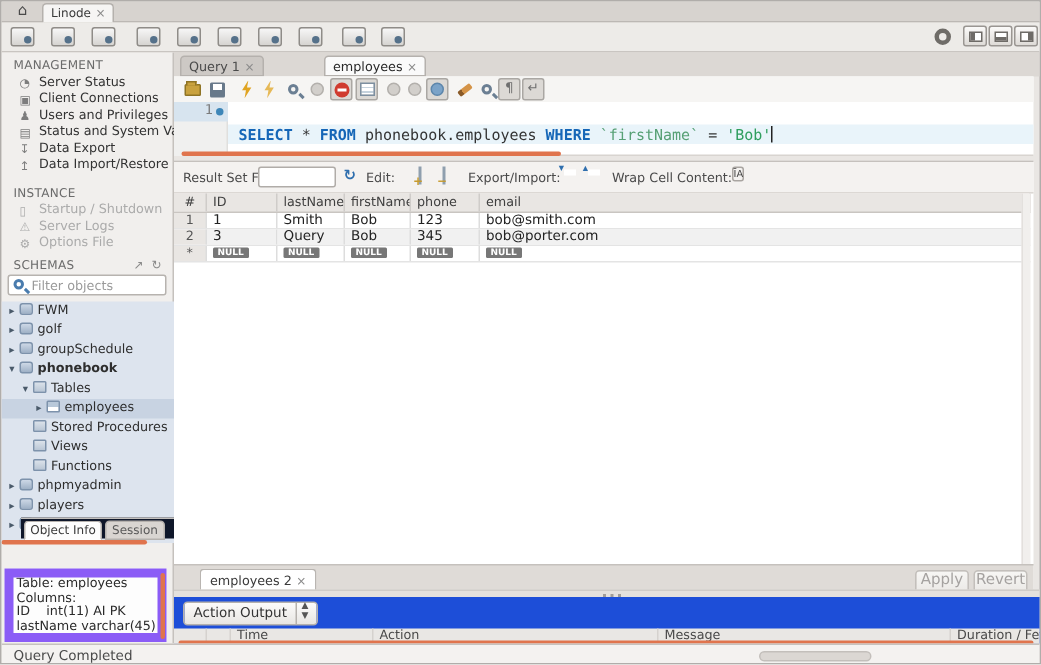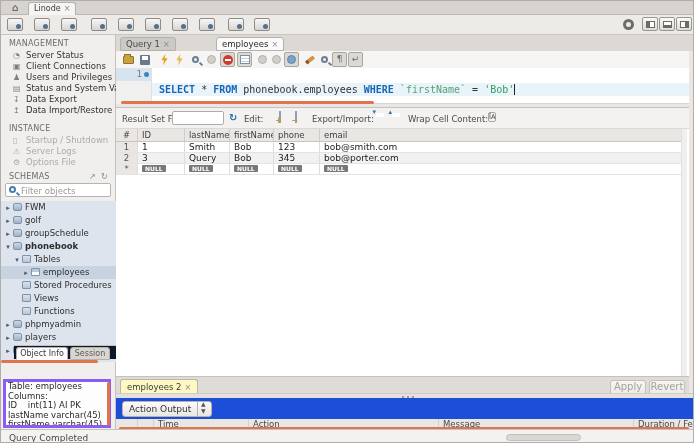--- a/index.html
+++ b/index.html
@@ -50,21 +50,21 @@
   .tico.table { background:linear-gradient(#b8c8d9 0 3px,#fff 3px); border-radius:1px; }
 
   .hsb { position:absolute; height:3px; background:#e0744d; border-radius:2px; }
   .vsb { position:absolute; width:3px; background:#e0744d; border-radius:2px; }
 
   
   .oitabs { position:absolute; left:0; top:344px; width:115px; height:14px; background:#0f172a; border-top:1px solid #c5c1bd;margin-left:13px; }
   .oitab { position:absolute; top:1px; height:13px; font-size:8px; text-align:center; line-height:12px; border:1px solid #b5b1ad; border-radius:3px 3px 0 0; color:#3a3a3a; }
   .oitab.on { background:#fdfdfd; border-bottom:1px solid #fdfdfd; }
   .oitab.off { background:#d9d5d1; color:#5a5a5a; }
-  .oibox { position:absolute; left:2px; top:378px; width:108px; height:49px; background:#fdfdfd; border:3px solid #8b5cf6; overflow:hidden; }
+  .oibox { position:absolute; left:2px; top:378px; width:108px; height:49px; background:#fdfdfd; border:6px solid #8b5cf6; overflow:hidden; }
   .oiline { white-space:pre; font-size:8.5px; line-height:9.6px; padding-left:2px; color:#2a2a2a; }
 
   
   .statusbar { position:absolute; left:0; top:428px; width:694px; height:15px; background:#f4f2f0; border-top:1px solid #c6c2be; }
   .statustext { position:absolute; left:8px; top:3px; font-size:9px; color:#4a4a4a; }
   .statpill { position:absolute; left:505px; top:4px; width:75px; height:7px; background:#dbd7d3; border:1px solid #c3bfbb; border-radius:4px; }
 
   
   .qtabbar { position:absolute; left:115px; top:34px; width:579px; height:16px; background:#dcd8d4; }
   .qtab { position:absolute; top:2px; height:14px; padding:0 5px; font-size:8.5px; line-height:13px; border:1px solid #b5b1ad; border-radius:3px 3px 0 0; color:#4a4a4a; }
@@ -124,21 +124,21 @@
   .grow.header { height:13px; line-height:13px; background:#e9e6e3; border-bottom:1px solid #c9c5c1; }
   .gcell { padding-left:4px; font-size:9px; color:#222; border-right:1px solid #ddd; overflow:hidden; white-space:nowrap; }
   .grow.header .gcell { font-size:8.5px; color:#3f3f3f; border-right:1px solid #cfccc9; }
   .c0 { flex:0 0 22px; padding-left:0; text-align:center; background:#e9e6e3; color:#555; font-size:8.5px; }
   .c1 { flex:0 0 47px; } .c2 { flex:0 0 45px; } .c3 { flex:0 0 44px; } .c4 { flex:0 0 46px; } .c5 { flex:1; border-right:none; }
   .grow.stripe .gcell:not(.c0) { background:#f1f1f1; }
   .nullbadge { display:inline-block; background:#777; color:#fff; font-size:6px; font-weight:bold; line-height:7px; padding:0 3px; border-radius:1px; vertical-align:1px; }
   .rsscroll { position:absolute; right:2px; top:21px; width:6px; height:247px; background:#f1efed; border-left:1px solid #e3e0dd; }
 
   .rstabbar { position:absolute; left:0; top:268px; width:573px; height:18px; background:#dfdbd7; border-top:1px solid #c5c1bd; }
-  .rstab { position:absolute; left:4px; top:2px; height:16px; padding:0 6px; background:#fef9c3; border:1px solid #b9b5b1; border-bottom:none; border-radius:3px 3px 0 0; font-size:8.5px; line-height:15px; color:#3a3a3a; }
+  .rstab { position:absolute; left:17px; top:2px; height:16px; padding:0 6px; background:#ffffff; border:1px solid #b9b5b1; border-bottom:none; border-radius:3px 3px 0 0; font-size:8.5px; line-height:15px; color:#3a3a3a; }
   .btn { position:absolute; top:3px; height:26px; background:linear-gradient(#f7f6f4,#e3e0dc); border:1px solid #c3bfbb; border-radius:3px; font-size:10px; line-height:12px; text-align:center; color:#a5a2a0; }
 
   
   .splitter { position:absolute; left:115px; top:392px; width:579px; height:5px; background:#e4e1dd; border-top:1px solid #cfccc8; }
   .grip { position:absolute; left:286px; top:2px; width:2px; height:2px; background:#a09d99; box-shadow:5px 0 #a09d99,10px 0 #a09d99; }
   .outpanel { position:absolute; left:115px; top:397px; width:579px; height:31px; background:#1d4ed8; }
   .dropdown { position:absolute; left:6px; top:3px; width:90px; height:16px; background:linear-gradient(#fcfbfa,#e8e6e3); border:1px solid #b5b1ad; border-radius:3px; }
   .dropdown .dlabel { position:absolute; left:6px; top:2px; font-size:9px; color:#333; }
   .stepper { position:absolute; right:0; top:0; width:14px; height:14px; border-left:1px solid #b5b1ad; text-align:center; }
   .stepper .up { position:absolute; left:3px; top:-2px; font-size:6px; color:#555; }

